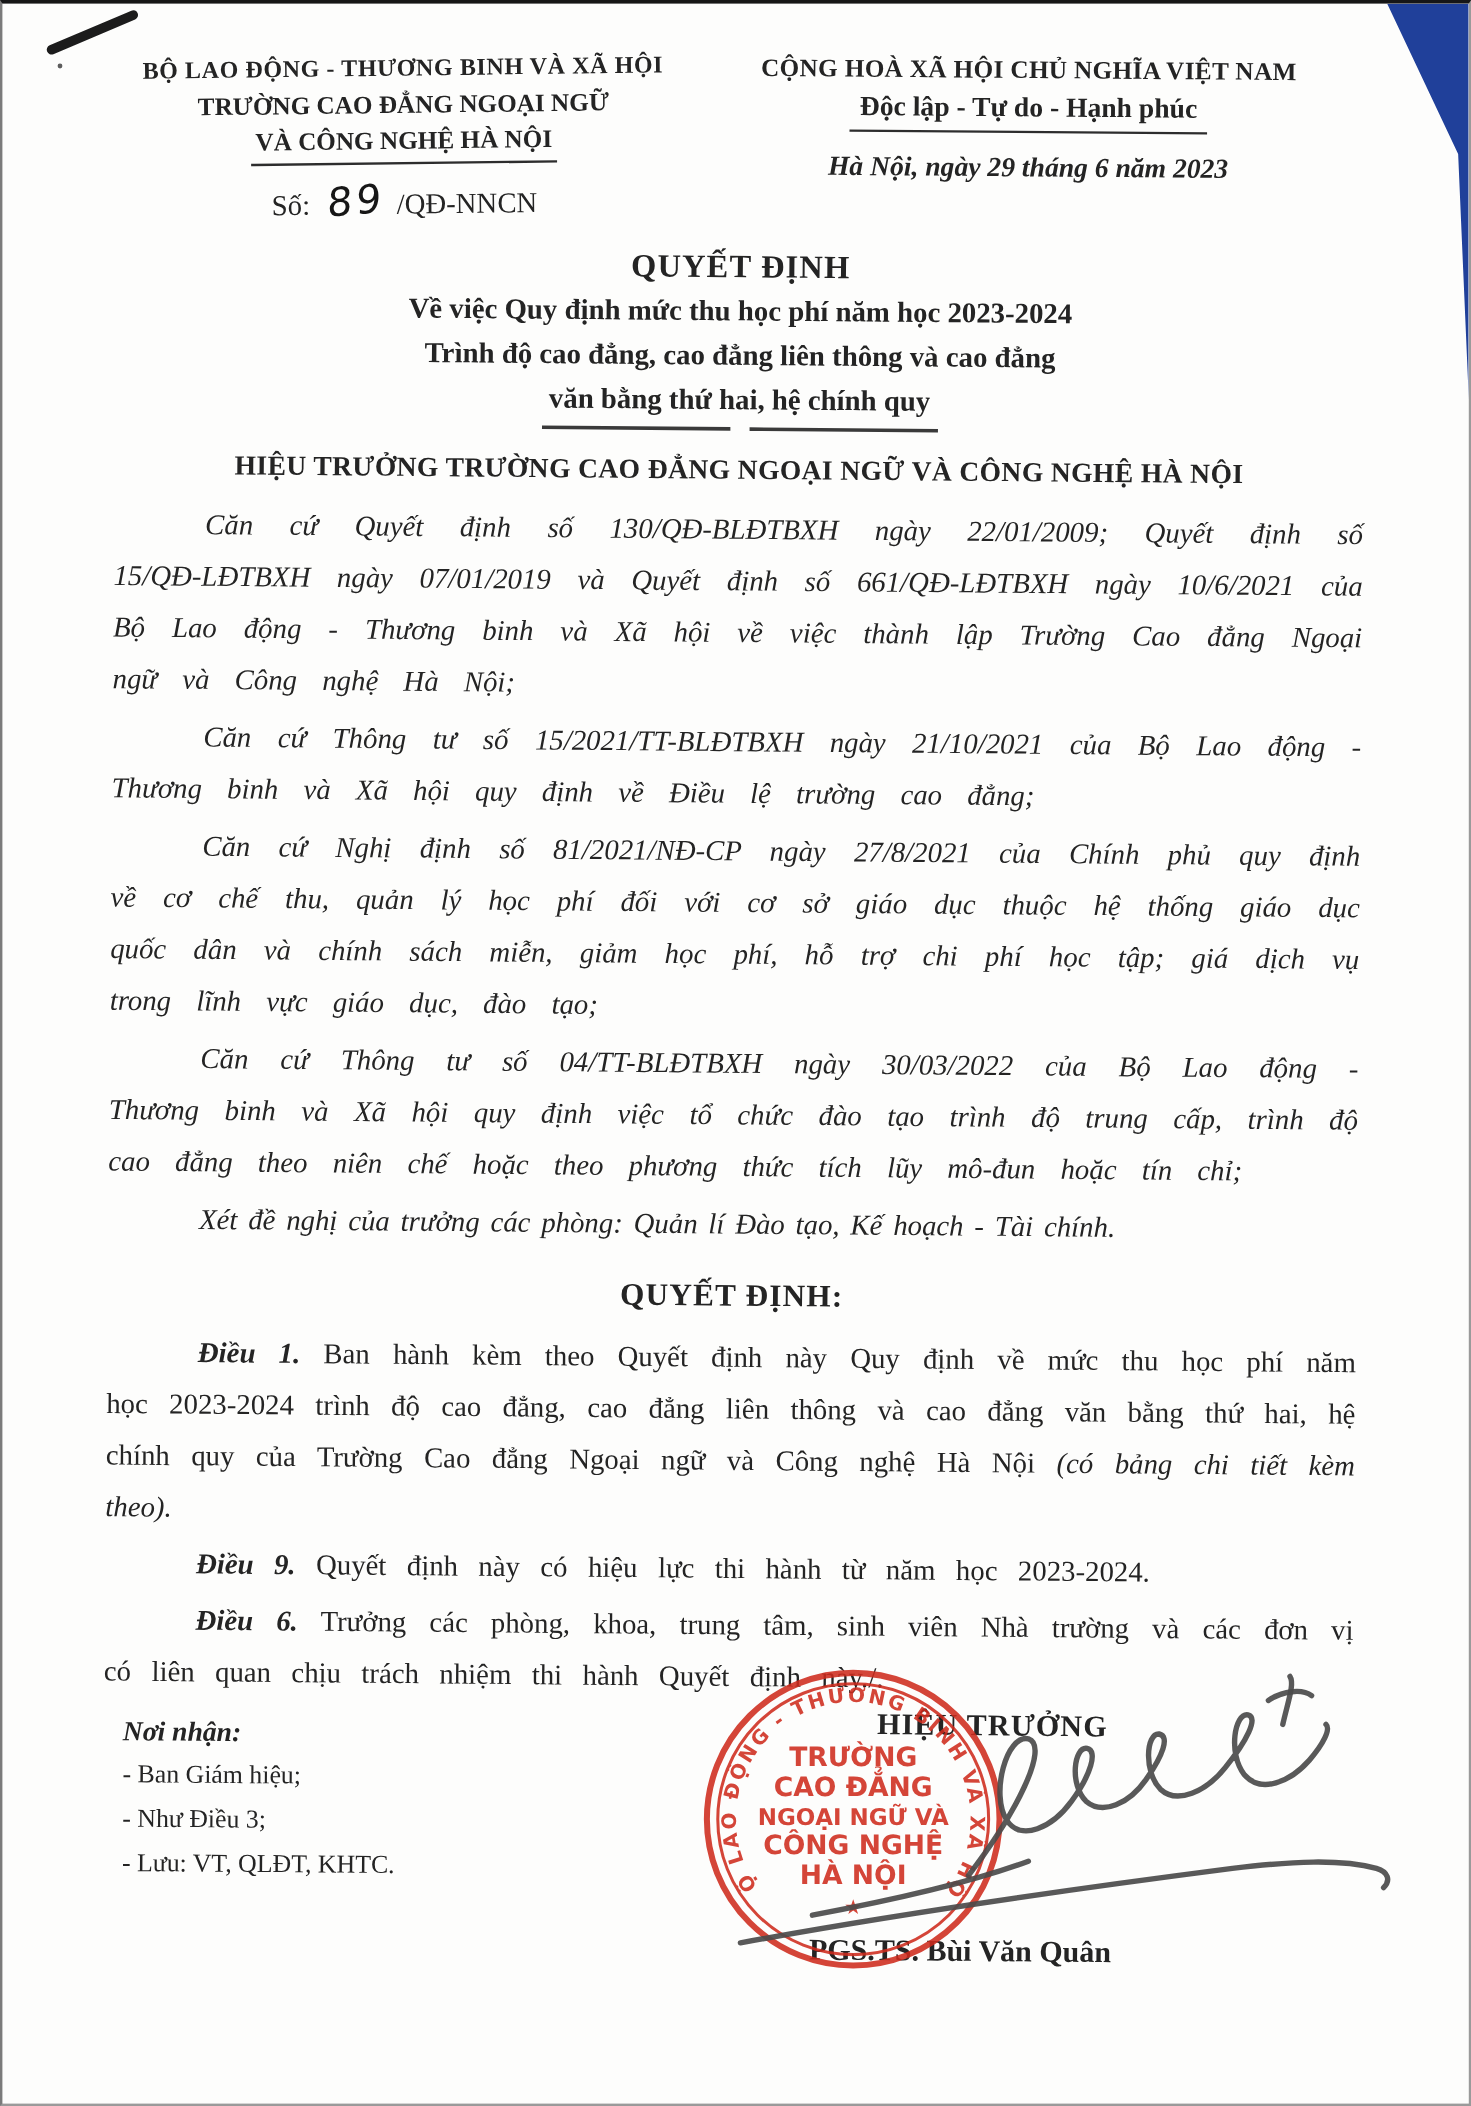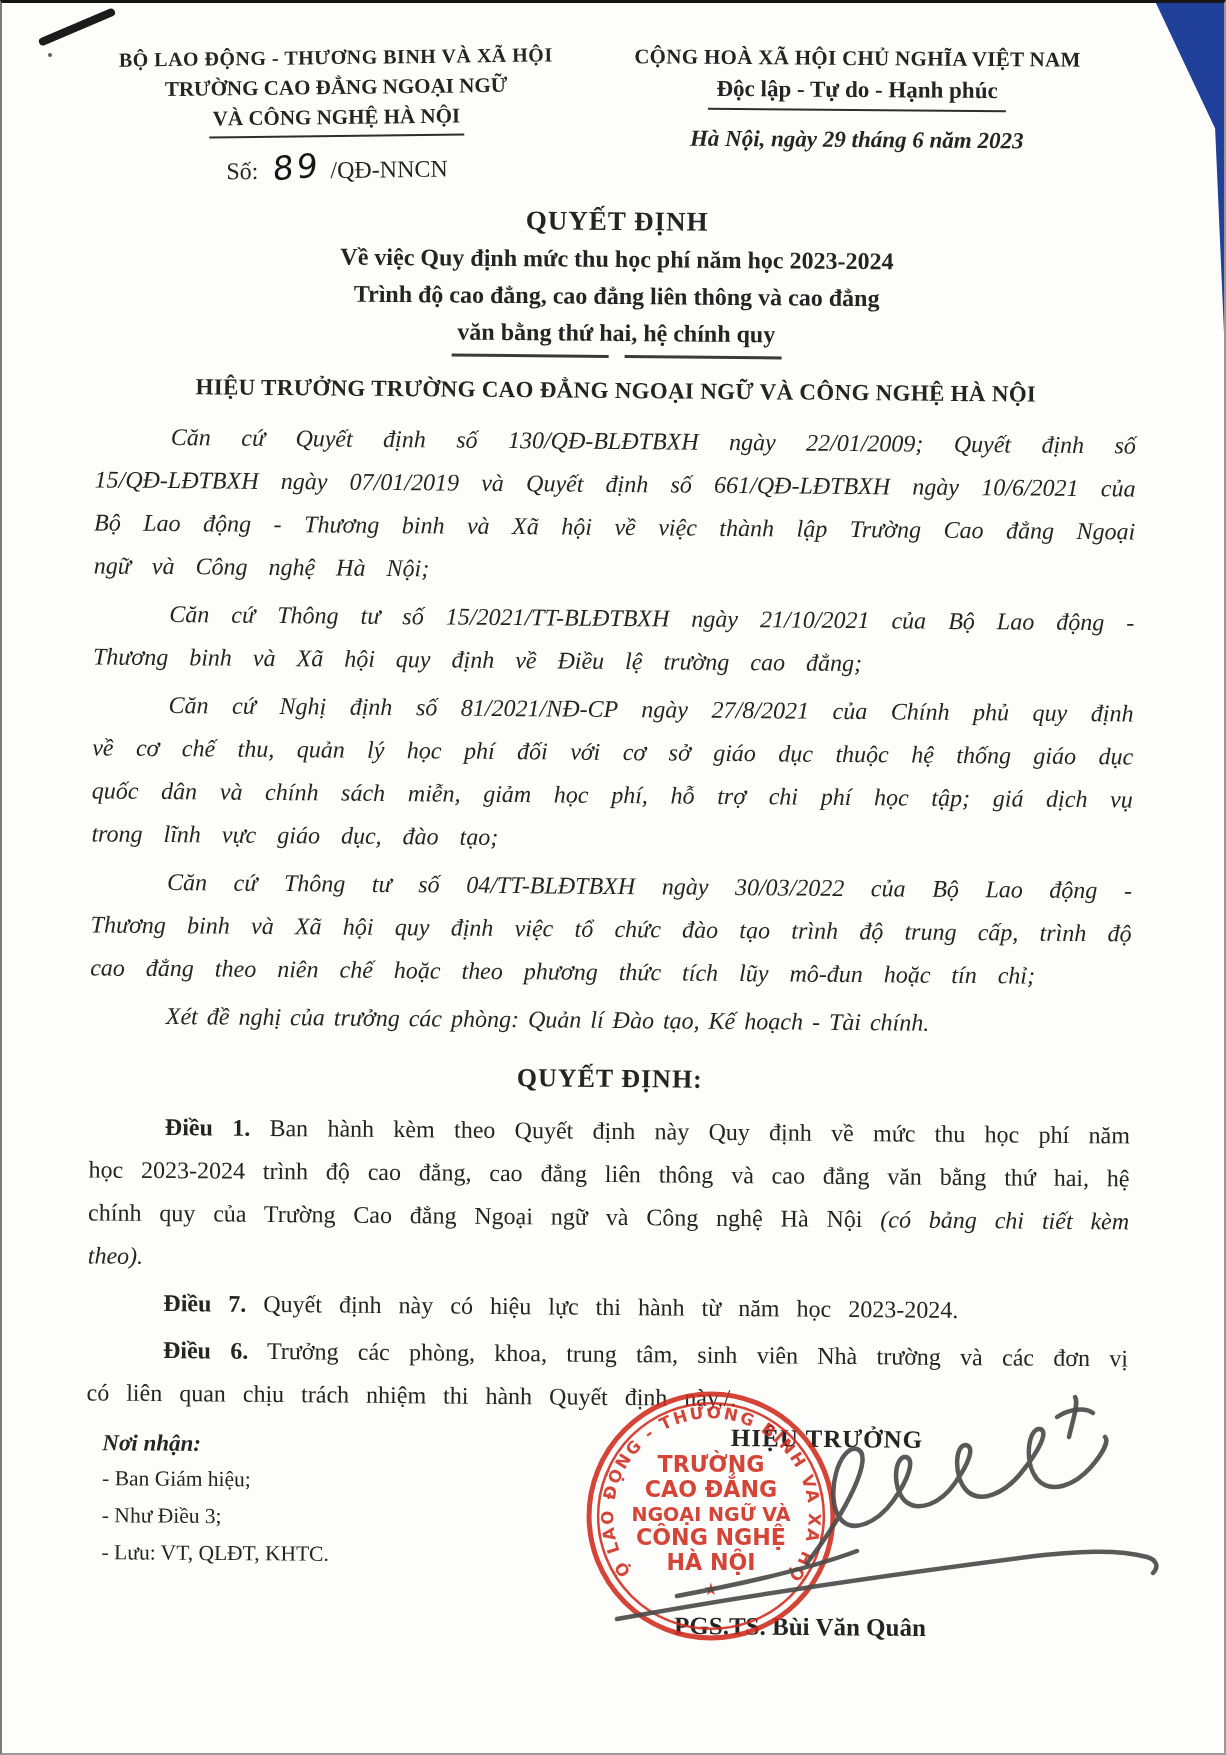--- a/index.html
+++ b/index.html
@@ -65,21 +65,21 @@
   p.recital{
     margin:5px 0;font-size:24px;font-style:italic;line-height:43px;
     text-align:justify;text-indent:76px;word-spacing:15px;
   }
   p.recital.tight{word-spacing:3px;text-align:left;}
   .decision-heading{text-align:center;font-size:26px;font-weight:bold;letter-spacing:1px;margin:18px 0 12px;line-height:38px;}
   p.article{
     margin:4px 0;font-size:24px;line-height:43px;
     text-align:justify;text-indent:76px;word-spacing:11px;
   }
-  .art-label{font-weight:bold;}
+  .art-label{font-weight:bold;font-style:italic;}
   .art-suffix{font-style:italic;}
 
   
   .recipients{position:absolute;left:100px;top:1424px;z-index:2;transform:rotate(0.4deg);}
   .recipients-heading{font-size:23px;font-weight:bold;font-style:italic;line-height:34px;}
   .recipients-item{font-size:21.5px;line-height:37px;}
   .sig-title{
     position:absolute;left:690px;top:1422px;width:270px;z-index:2;
     text-align:center;font-size:25px;font-weight:bold;letter-spacing:1px;
     transform:rotate(0.6deg);
@@ -148,21 +148,21 @@
         <p class="recital">Căn cứ Thông tư số 15/2021/TT-BLĐTBXH ngày 21/10/2021 của Bộ Lao động - Thương binh và Xã hội quy định về Điều lệ trường cao đẳng;</p>
         <p class="recital">Căn cứ Nghị định số 81/2021/NĐ-CP ngày 27/8/2021 của Chính phủ quy định về cơ chế thu, quản lý học phí đối với cơ sở giáo dục thuộc hệ thống giáo dục quốc dân và chính sách miễn, giảm học phí, hỗ trợ chi phí học tập; giá dịch vụ trong lĩnh vực giáo dục, đào tạo;</p>
         <p class="recital">Căn cứ Thông tư số 04/TT-BLĐTBXH ngày 30/03/2022 của Bộ Lao động - Thương binh và Xã hội quy định việc tổ chức đào tạo trình độ trung cấp, trình độ cao đẳng theo niên chế hoặc theo phương thức tích lũy mô-đun hoặc tín chỉ;</p>
         <p class="recital tight">Xét đề nghị của trưởng các phòng: Quản lí Đào tạo, Kế hoạch - Tài chính.</p>
       </div>
 
       <div class="decision-heading">QUYẾT ĐỊNH:</div>
 
       <div>
         <p class="article"><span class="art-label">Điều 1.</span> <span>Ban hành kèm theo Quyết định này Quy định về mức thu học phí năm học 2023-2024 trình độ cao đẳng, cao đẳng liên thông và cao đẳng văn bằng thứ hai, hệ chính quy của Trường Cao đẳng Ngoại ngữ và Công nghệ Hà Nội</span> <span class="art-suffix">(có bảng chi tiết kèm theo).</span></p>
-        <p class="article"><span class="art-label">Điều 7.</span> <span>Quyết định này có hiệu lực thi hành từ năm học 2023-2024.</span></p>
+        <p class="article"><span class="art-label">Điều 9.</span> <span>Quyết định này có hiệu lực thi hành từ năm học 2023-2024.</span></p>
         <p class="article"><span class="art-label">Điều 6.</span> <span>Trưởng các phòng, khoa, trung tâm, sinh viên Nhà trường và các đơn vị có liên quan chịu trách nhiệm thi hành Quyết định này./.</span></p>
       </div>
     </div>
   </div>
 
   <div class="recipients">
     <div class="recipients-heading">Nơi nhận:</div>
     <div class="recipients-item">- Ban Giám hiệu;</div>
     <div class="recipients-item">- Như Điều 3;</div>
     <div class="recipients-item">- Lưu: VT, QLĐT, KHTC.</div>

